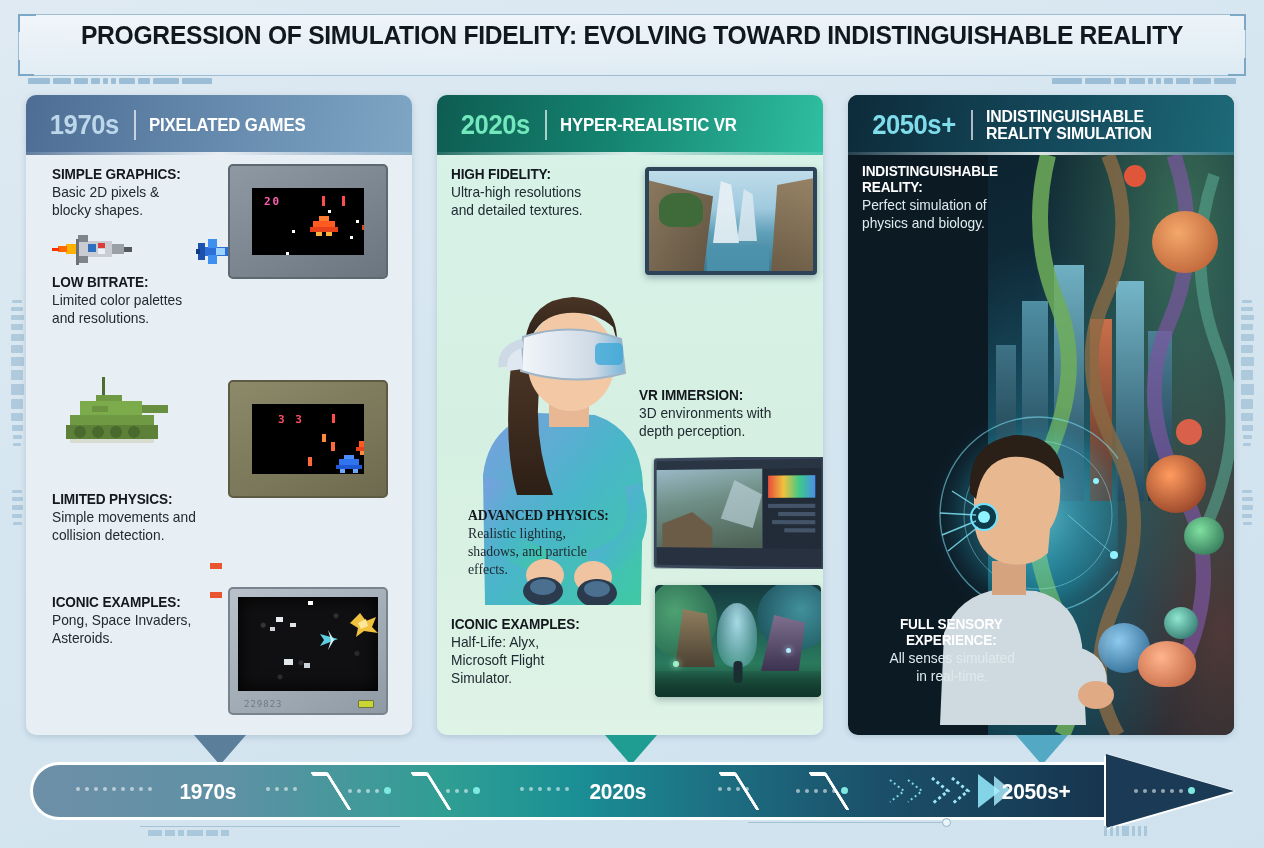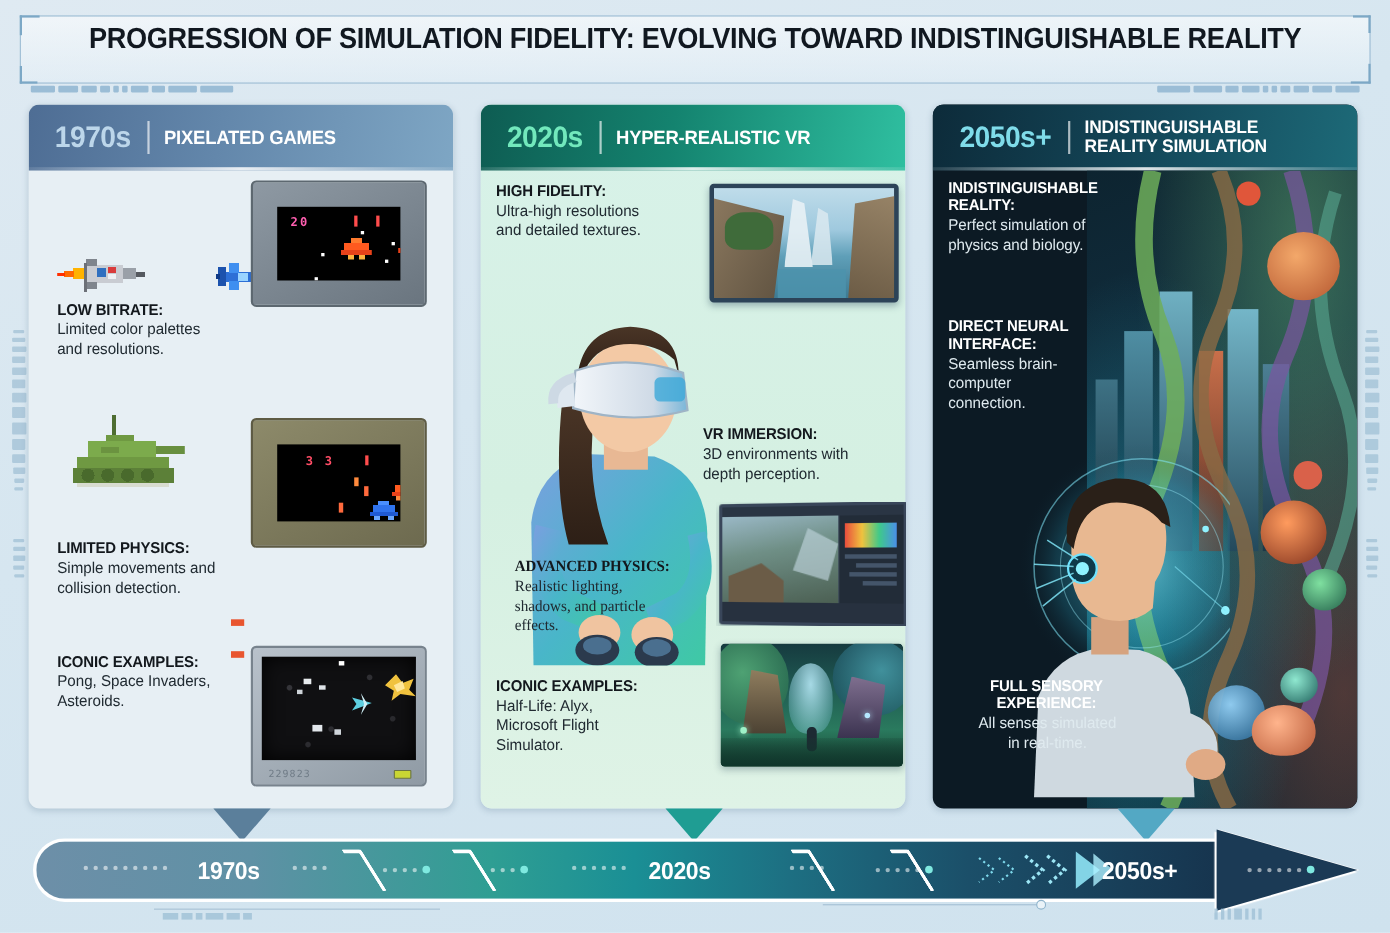--- a/index.html
+++ b/index.html
@@ -242,20 +242,24 @@
 
 <div class="col c1">
   <div class="col-head">
     <div class="era">1970s</div>
     <div class="head-div"></div>
     <div class="head-title">PIXELATED GAMES</div>
   </div>
 
   <div class="col-body">
 
+    <div class="blk" style="left:26px; top:12px;">
+      <div class="h">SIMPLE GRAPHICS:</div>
+      <div class="p">Basic 2D pixels &amp;<br>blocky shapes.</div>
+    </div>
 
     <div class="blk" style="left:26px; top:120px;">
       <div class="h">LOW BITRATE:</div>
       <div class="p">Limited color palettes<br>and resolutions.</div>
     </div>
 
     <div class="blk" style="left:26px; top:337px;">
       <div class="h">LIMITED PHYSICS:</div>
       <div class="p">Simple movements and<br>collision detection.</div>
     </div>
@@ -651,27 +655,20 @@
     </svg>
 
     <div class="blk" style="left:14px; top:9px; width:186px;">
       <div class="h">
         <span>INDISTINGUISHABLE</span><br>
         <span>REALITY:</span>
       </div>
       <div class="p">Perfect simulation of<br>physics and biology.</div>
     </div>
 
-    <div class="blk" style="left:14px; top:135px; width:186px;">
-      <div class="h">
-        <span>DIRECT NEURAL</span><br>
-        <span>INTERFACE:</span>
-      </div>
-      <div class="p">Seamless brain-<br>computer<br>connection.</div>
-    </div>
 
 
     <div class="blk" style="left:14px; top:462px; width:186px;text-align:center;">
       <div class="h">
         <span>FULL SENSORY</span><br>
         <span>EXPERIENCE:</span>
       </div>
       <div class="p">All senses simulated<br>in real-time.</div>
     </div>
   </div>

